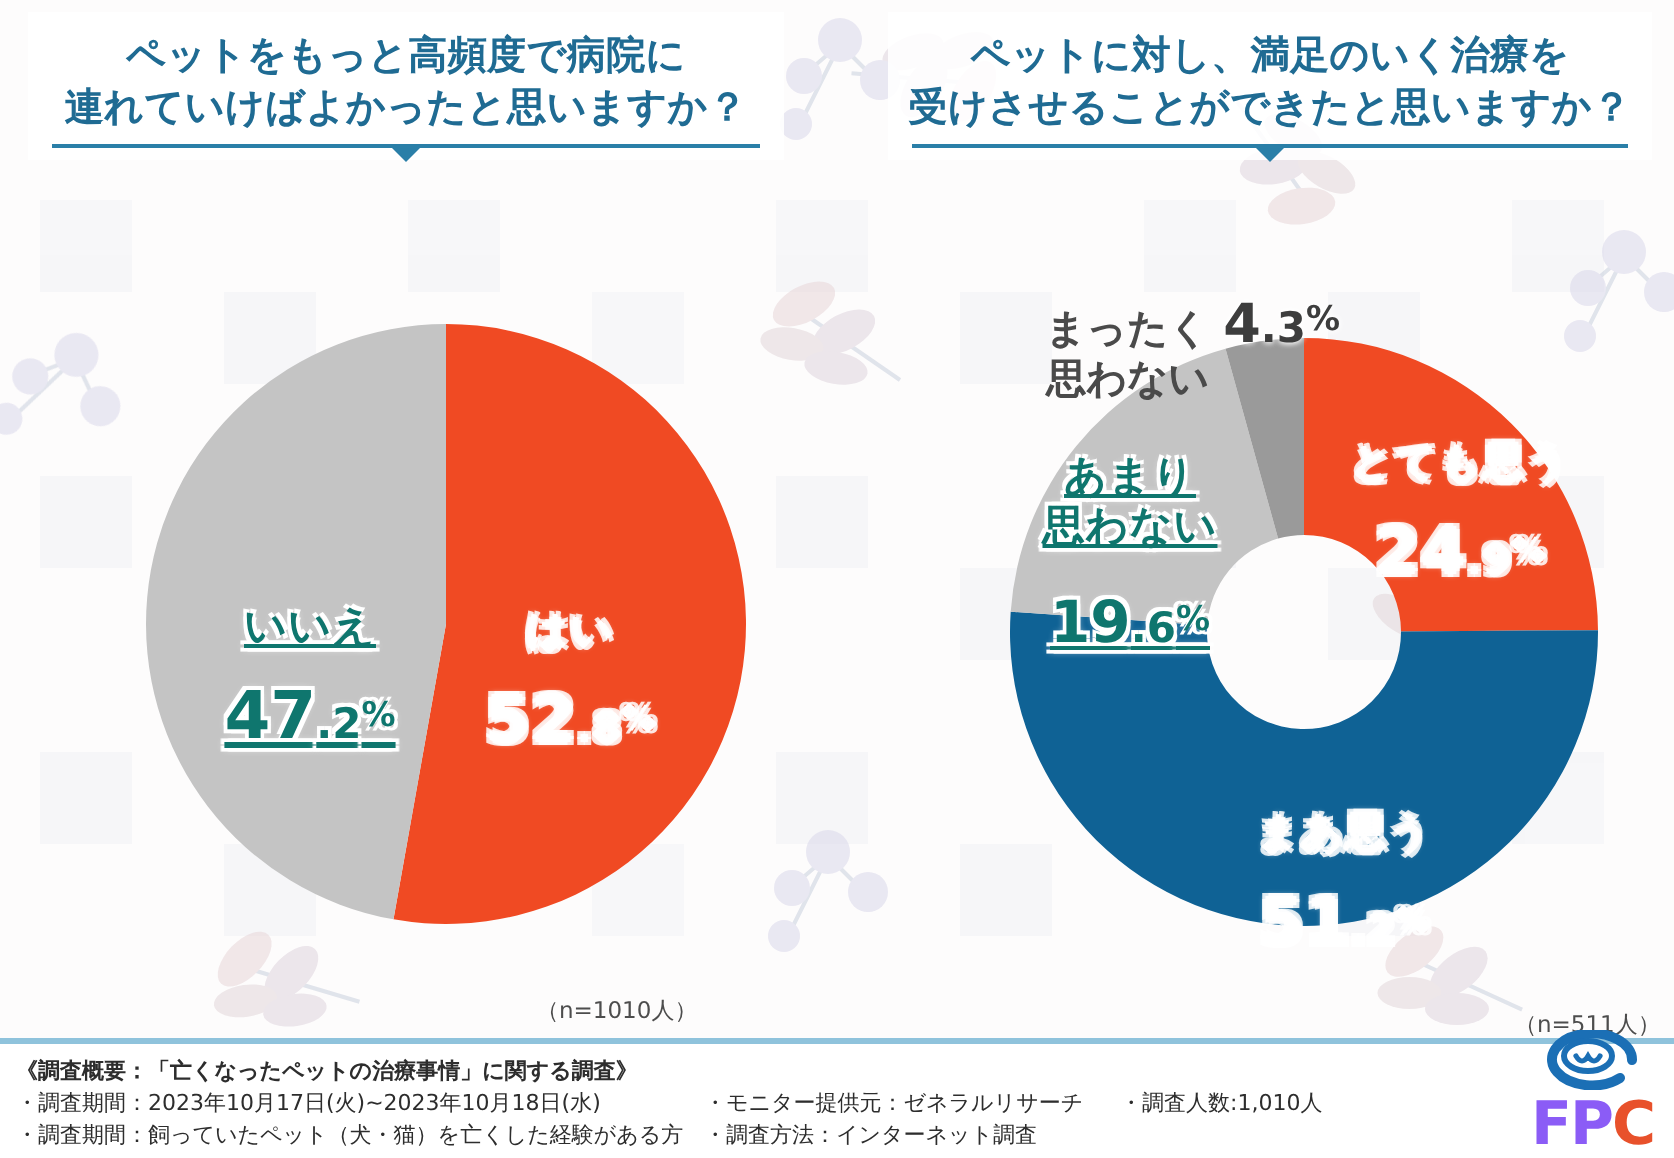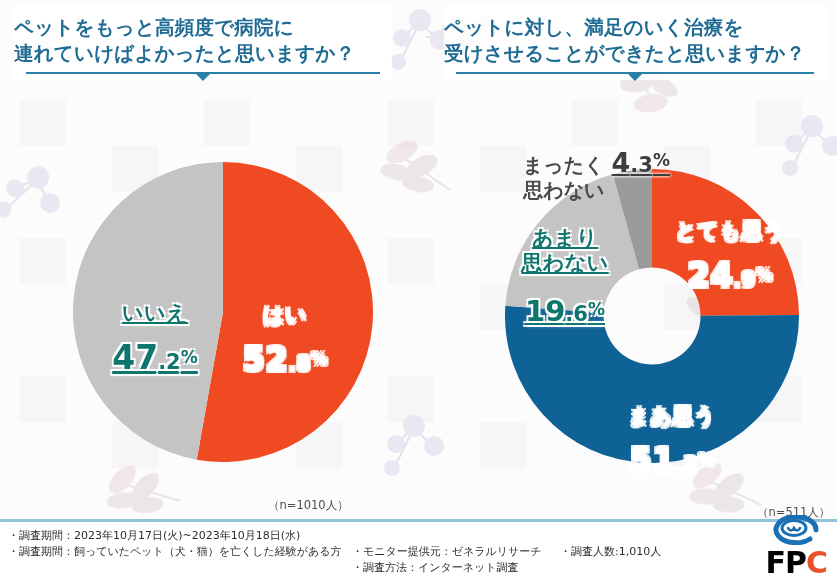--- a/index.html
+++ b/index.html
@@ -17,21 +17,21 @@
   
   .banner {
     position:absolute; top:6px; height:74px;
     background:rgba(255,255,255,.88);
     z-index:3;
   }
   #banner-left  { left:14px;  width:378px; }
   #banner-right { left:444px; width:382px; }
   .banner-text {
     color:#1f6b93; font-weight:bold; font-size:19.5px; line-height:26px;
-    text-align:left; padding-top:9px; letter-spacing:.2px;
+    text-align:center; padding-top:9px; letter-spacing:.2px;
     white-space:pre-line;
   }
   .banner-rule {
     position:absolute; left:12px; right:12px; bottom:6px; height:2px;
     background:#2a7fa8;
   }
   .banner-tip {
     position:absolute; left:50%; bottom:-1px; transform:translateX(-50%);
     width:0; height:0; border-left:8px solid transparent;
     border-right:8px solid transparent; border-top:8px solid #2a7fa8;
@@ -59,21 +59,21 @@
       -1.6px  1.6px 0 rgba(255,255,255,.85), 1.6px  1.6px 0 rgba(255,255,255,.85),
        0 0 3px rgba(255,255,255,.9);
   }
   .on-light { color:#0f766e;
     text-shadow:
       -1.8px -1.8px 0 #ffffff, 1.8px -1.8px 0 #ffffff,
       -1.8px  1.8px 0 #ffffff, 1.8px  1.8px 0 #ffffff,
        0 0 4px #ffffff;
     text-decoration: underline;
   }
-  .on-plain { color:#4a4a4a; text-shadow:0 0 3px #fff,0 0 3px #fff;text-decoration:underline; }
+  .on-plain { color:#4a4a4a; text-shadow:0 0 3px #fff,0 0 3px #fff; }
 
   
   #lbl-mattaku {
     left:470px; top:112px; width:200px; text-align:right;
   }
   #lbl-mattaku .row { display:flex; align-items:baseline; justify-content:flex-end; gap:7px;margin-top:20px; }
   #lbl-mattaku .nm2 { font-size:20px; line-height:25px; color:#4a4a4a; white-space:pre-line; text-align:right; }
   #lbl-mattaku .pct { font-size:27px; color:#3d3d3d; }
 
   
@@ -93,21 +93,21 @@
   #footer-cols .head { font-weight:bold; }
   #footer-right-col {
     position:absolute; left:352px; top:22px; font-size:11px; color:#2d2d2d;
   }
   #footer-right-col .line { line-height:16px; white-space:nowrap; }
   #footer-count { position:absolute; left:560px; top:22px; font-size:11px; color:#2d2d2d; white-space:nowrap;}
 
   
   #fpc-logo { position:absolute; right:10px; bottom:2px; z-index:6; text-align:center; }
   #fpc-wordmark { font-size:30px; font-weight:bold; letter-spacing:-1px; line-height:28px; }
-  #fpc-wordmark .fp { color:#000000; }
+  #fpc-wordmark .fp { color:#8b5cf6; }
   #fpc-wordmark .c  { color:#e8512b; }
 </style>
 </head>
 <body>
 
 <div id="bg-decor">
   <svg width="837" height="579" viewBox="0 0 837 579">
     <defs>
       <g id="leafspray">
         <path d="M0,0 L58,40" stroke="#c9cfdd" stroke-width="2" fill="none"></path>
@@ -231,20 +231,21 @@
       <span class="pct on-plain"><span>4</span><span class="sm">.3</span><span class="pm">%</span></span>
     </div>
   </div>
 
   <div class="n-note" id="n-left">（n=1010人）</div>
   <div class="n-note" id="n-right">（n=511人）</div>
 </div>
 
 <div id="footer">
   <div id="footer-cols">
+    <div class="line head">《調査概要：「亡くなったペットの治療事情」に関する調査》</div>
     <div class="line">・調査期間：2023年10月17日(火)~2023年10月18日(水)</div>
     <div class="line">・調査期間：飼っていたペット（犬・猫）を亡くした経験がある方</div>
   </div>
   <div id="footer-right-col">
     <div class="line">・モニター提供元：ゼネラルリサーチ</div>
     <div class="line">・調査方法：インターネット調査</div>
   </div>
   <div id="footer-count">・調査人数:1,010人</div>
 </div>
 

